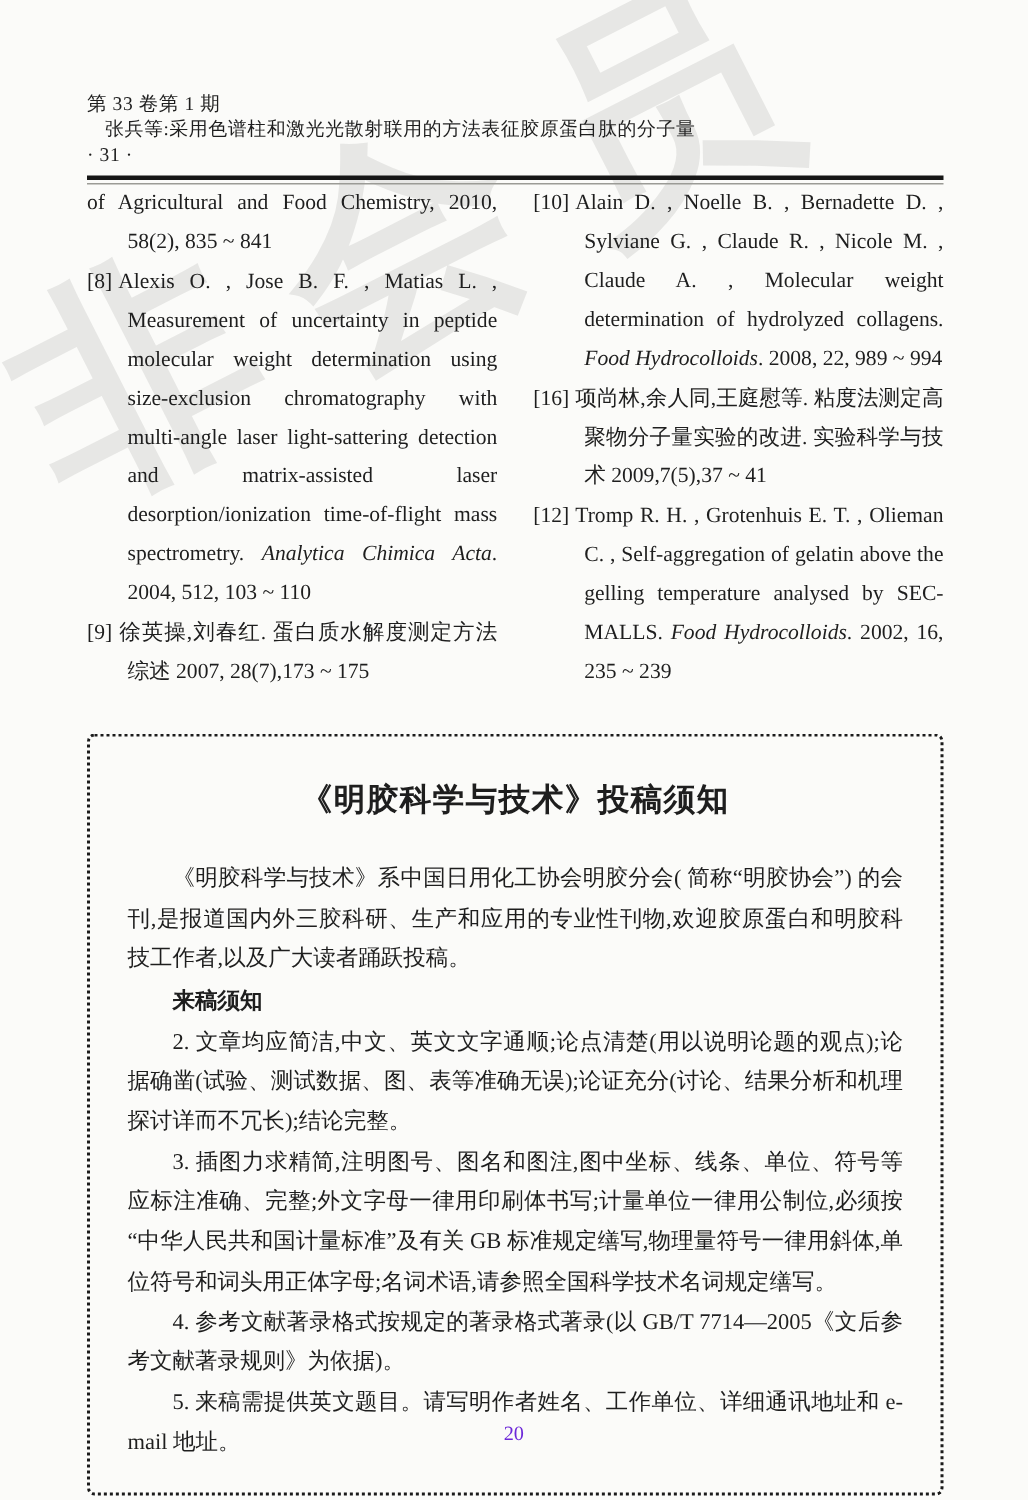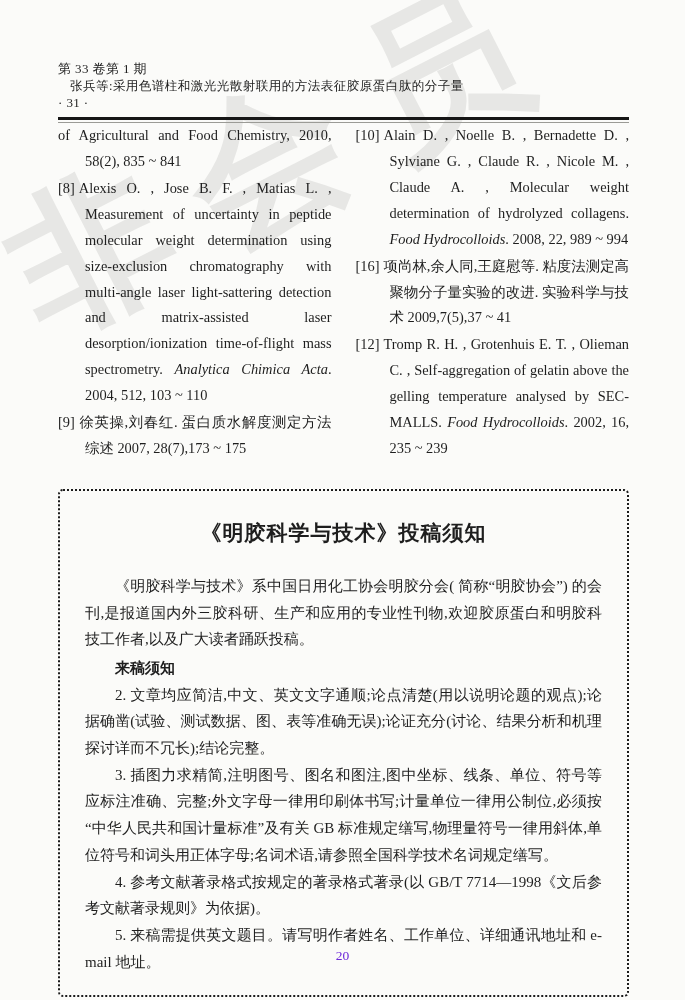--- a/index.html
+++ b/index.html
@@ -134,21 +134,21 @@
       </div>
   </div>
 
   <div class="notice-box">
     <div class="notice-title">《明胶科学与技术》投稿须知</div>
     <p class="notice-p indent">《明胶科学与技术》系中国日用化工协会明胶分会( 简称“明胶协会”) 的会刊,是报道国内外三胶科研、生产和应用的专业性刊物,欢迎胶原蛋白和明胶科技工作者,以及广大读者踊跃投稿。</p>
     <p class="notice-sub">来稿须知</p>
     <div id="notice-items">
         <p class="notice-p indent">2. 文章均应简洁,中文、英文文字通顺;论点清楚(用以说明论题的观点);论据确凿(试验、测试数据、图、表等准确无误);论证充分(讨论、结果分析和机理探讨详而不冗长);结论完整。</p>
         <p class="notice-p indent">3. 插图力求精简,注明图号、图名和图注,图中坐标、线条、单位、符号等应标注准确、完整;外文字母一律用印刷体书写;计量单位一律用公制位,必须按“中华人民共和国计量标准”及有关 GB 标准规定缮写,物理量符号一律用斜体,单位符号和词头用正体字母;名词术语,请参照全国科学技术名词规定缮写。</p>
-        <p class="notice-p indent">4. 参考文献著录格式按规定的著录格式著录(以 GB/T 7714—1998《文后参考文献著录规则》为依据)。</p>
+        <p class="notice-p indent">4. 参考文献著录格式按规定的著录格式著录(以 GB/T 7714—2005《文后参考文献著录规则》为依据)。</p>
         <p class="notice-p indent">5. 来稿需提供英文题目。请写明作者姓名、工作单位、详细通讯地址和 e-mail 地址。</p>
       </div>
 
   </div>
 
 </div>
 
 <div class="page-number">20</div>
 
 </body></html>

